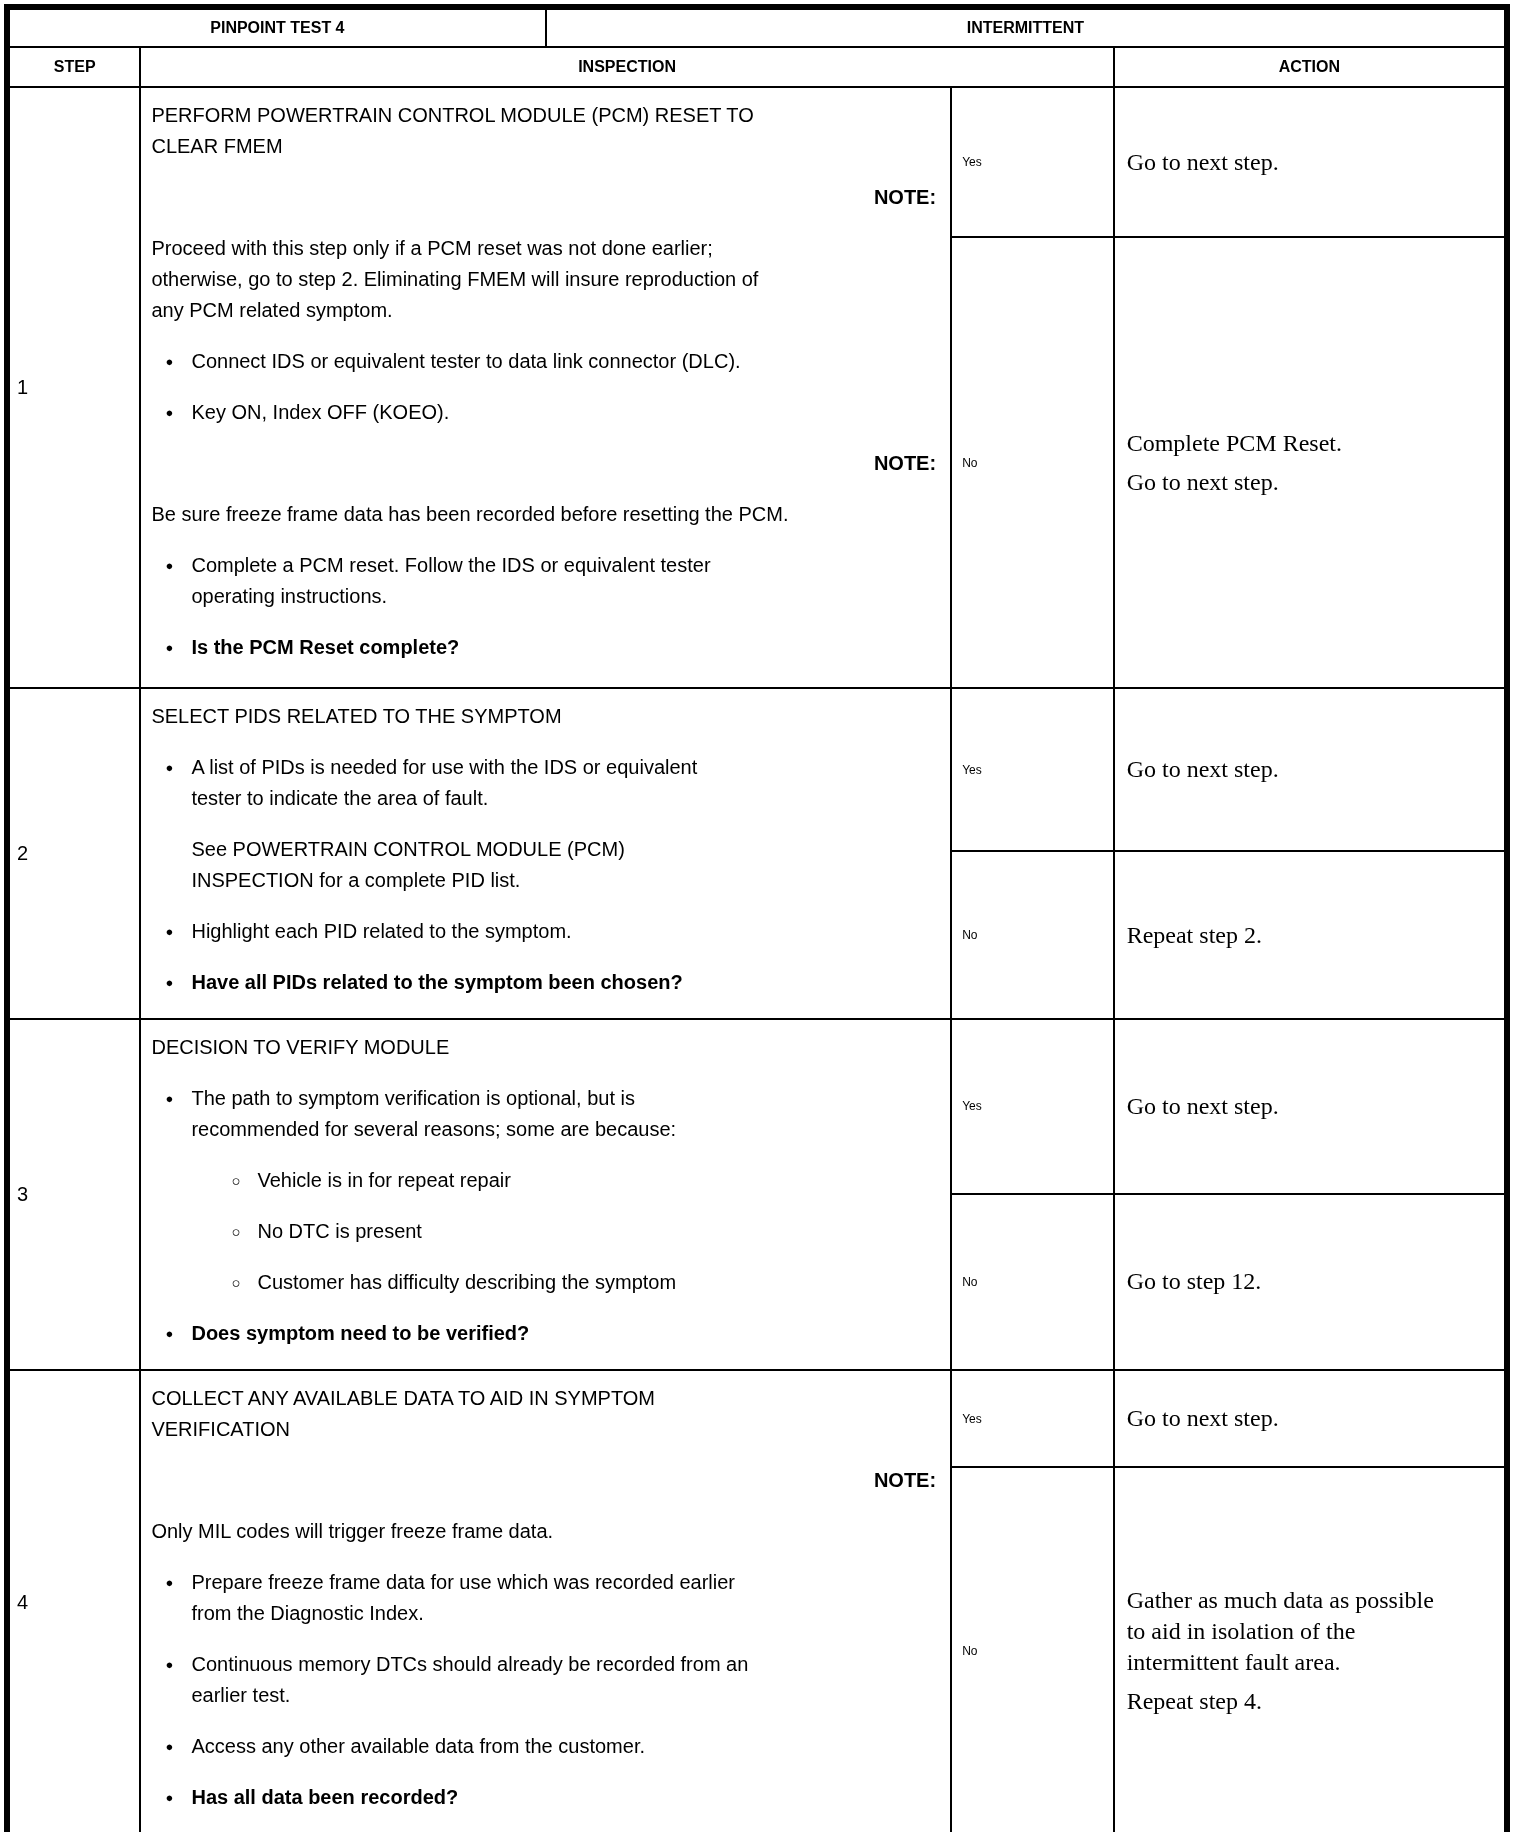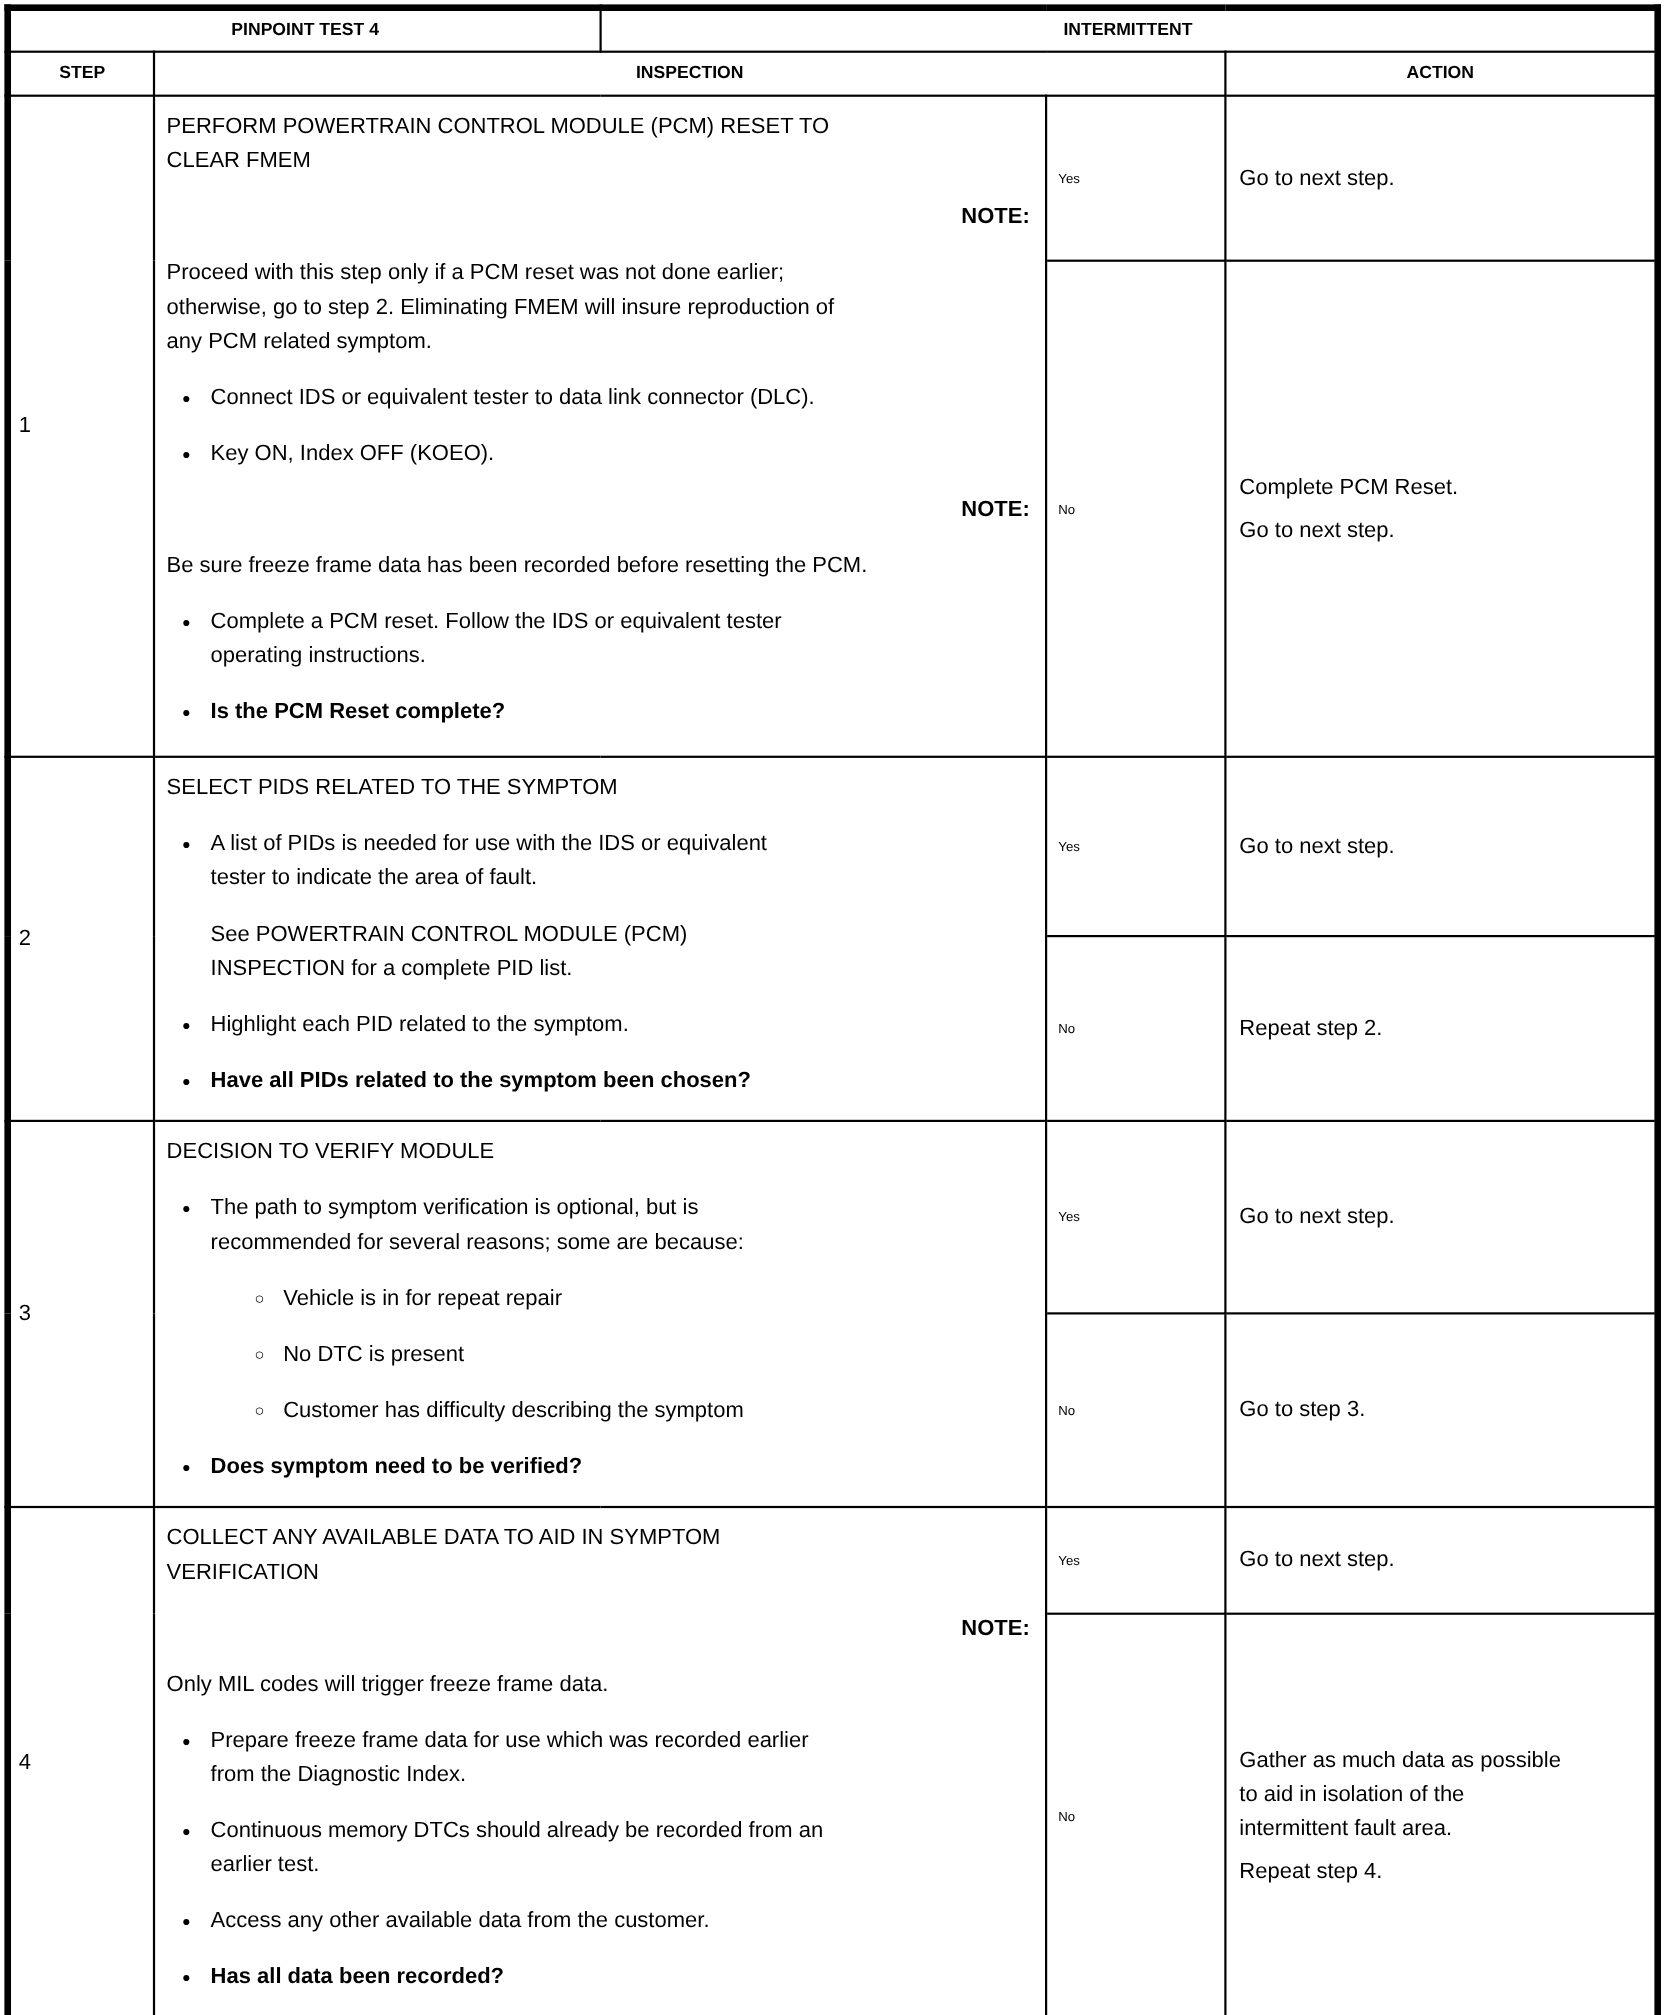--- a/index.html
+++ b/index.html
@@ -76,22 +76,23 @@
   
   td.yn-cell {
     vertical-align: middle;
     padding-left: 10px;
     font-size: 12px;
   }
   
   td.act-cell {
     vertical-align: middle;
     padding: 0 6px 0 12px;
-    font-size: 20px;
+    font-size: 24px;
     line-height: 31px;
+    font-family: Liberation Serif, serif;
   }
   .act-para {
     margin: 8px 0;
     white-space: pre-wrap;
   }
 </style>
 </head>
 <body>
 
 <div class="page">
@@ -213,21 +214,21 @@
             </div>
           </td>
           <td class="yn-cell" style="height: 169px;">Yes</td>
           <td class="act-cell">
             <div class="act-para">Go to next step.</div>
           </td>
         </tr>
         <tr>
           <td class="yn-cell" style="height: 170px;">No</td>
           <td class="act-cell">
-            <div class="act-para">Go to step 3.</div>
+            <div class="act-para">Go to step 12.</div>
           </td>
         </tr>
         <tr>
           <td class="step-cell" rowspan="2">4</td>
           <td class="insp-cell" rowspan="2" colspan="2">
             <div class="blk title">COLLECT ANY AVAILABLE DATA TO AID IN SYMPTOM
 VERIFICATION</div>
             <div class="blk note">NOTE:</div>
             <div class="blk para">Only MIL codes will trigger freeze frame data.</div>
             <div class="blk bullet">

